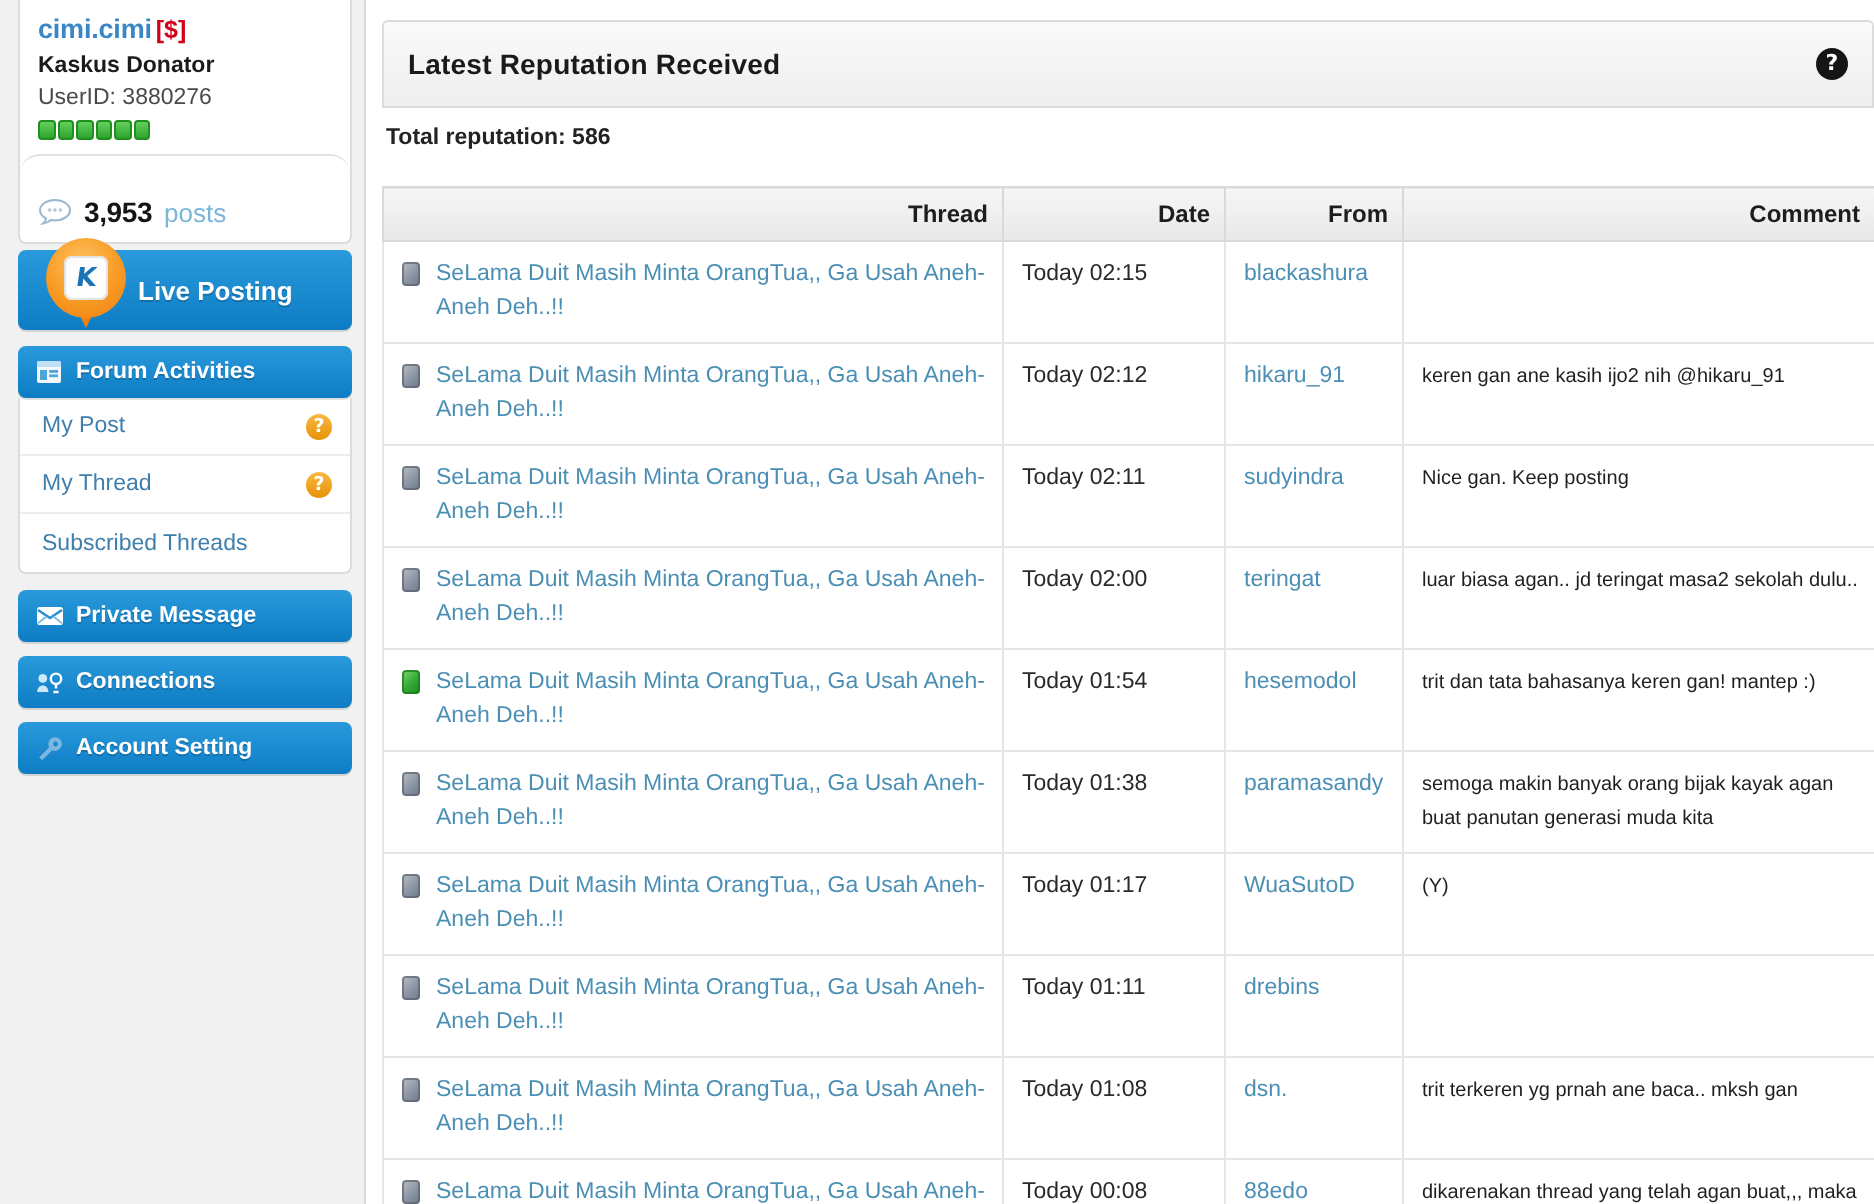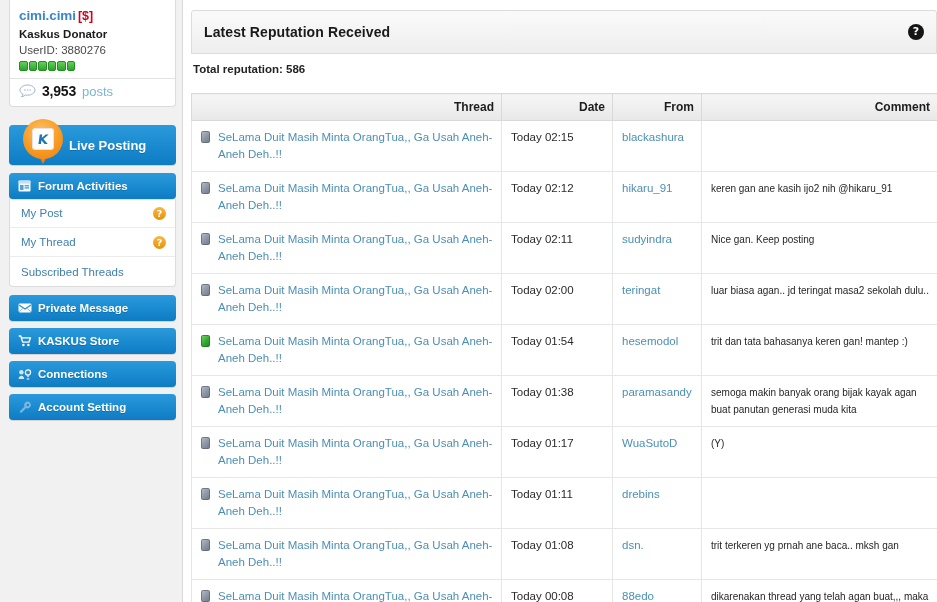--- a/index.html
+++ b/index.html
@@ -71,24 +71,25 @@
   .repbar i {
     display: block;
     width: 9px; height: 10px;
     background: #3fb53f;
     border: 1px solid #1f8f1f;
     border-radius: 2px;
     background-image: linear-gradient(#66cf5e, #2ea32e);
   }
   .posts-row {
     border-top: 1px solid #e2e2e2;
-    padding: 4px 9px 7px 9px;
+    padding: 20px 9px 7px 9px;
     display: flex;
     align-items: center;
     gap: 6px;
+    border-radius: 10px;
   }
   .bubble-ic { width: 17px; height: 14px; position: relative; flex: none; }
   .bubble-ic svg { display: block; }
   .posts-num { font-size: 14px; font-weight: bold; color: #141414; letter-spacing: -0.2px;}
   .posts-lbl { font-size: 13px; color: #79b6d9; }
 
   .nav-wrap { position: absolute; left: 9px; top: 125px; width: 167px; }
 
   .navbtn {
     position: relative;
@@ -377,30 +378,20 @@
         <span class="nav-ic">
           <svg width="14" height="10" viewBox="0 0 14 10">
             <rect x="0.5" y="0.5" width="13" height="9" rx="1.4" fill="#ffffff"></rect>
             <path d="M1 2l6 4 6-4" fill="none" stroke="#2a90cf" stroke-width="1.3"></path>
             <path d="M1 8.6l4.3-3.4M13 8.6l-4.3-3.4" fill="none" stroke="#7ec0e8" stroke-width="1"></path>
           </svg>
         </span>
         <span class="nav-label">Private Message</span>
       </div>
 
-      <div class="navbtn">
-        <span class="nav-ic">
-          <svg width="14" height="12" viewBox="0 0 14 12">
-            <path d="M0.7 1h2.1l1.9 6.2h6.2l1.6-4.4H3.6" fill="none" stroke="#ffffff" stroke-width="1.3" stroke-linejoin="round"></path>
-            <circle cx="5.4" cy="10" r="1.25" fill="#ffffff"></circle>
-            <circle cx="10.4" cy="10" r="1.25" fill="#ffffff"></circle>
-          </svg>
-        </span>
-        <span class="nav-label">KASKUS Store</span>
-      </div>
 
       <div class="navbtn">
         <span class="nav-ic">
           <svg width="14" height="11" viewBox="0 0 14 11">
             <circle cx="3.4" cy="3.2" r="2.2" fill="#cfe8f8"></circle>
             <path d="M0.6 10c0-2 1.3-3.3 2.8-3.3S6.2 8 6.2 10z" fill="#cfe8f8"></path>
             <circle cx="10" cy="3.4" r="2.6" fill="none" stroke="#ffffff" stroke-width="1.2"></circle>
             <path d="M10 6v2.2M8.7 10h2.6" fill="none" stroke="#ffffff" stroke-width="1.2"></path>
           </svg>
         </span>

